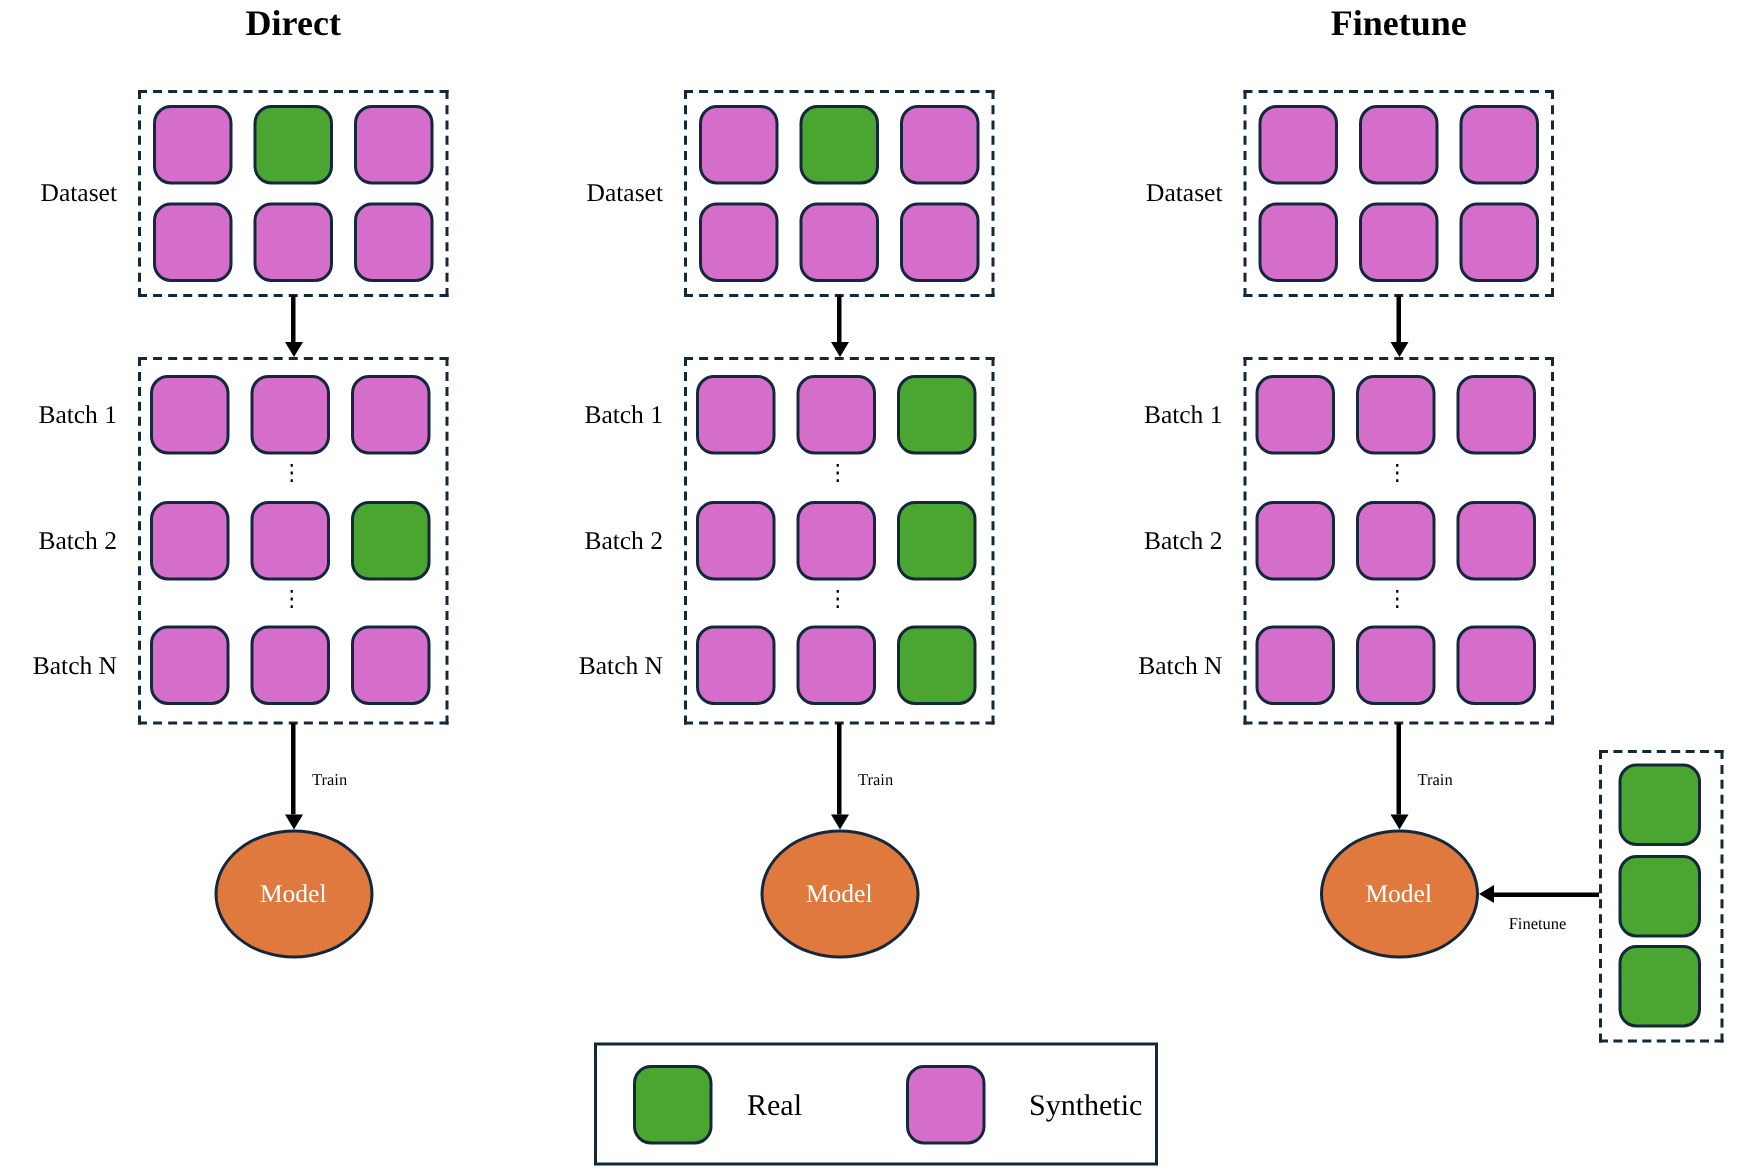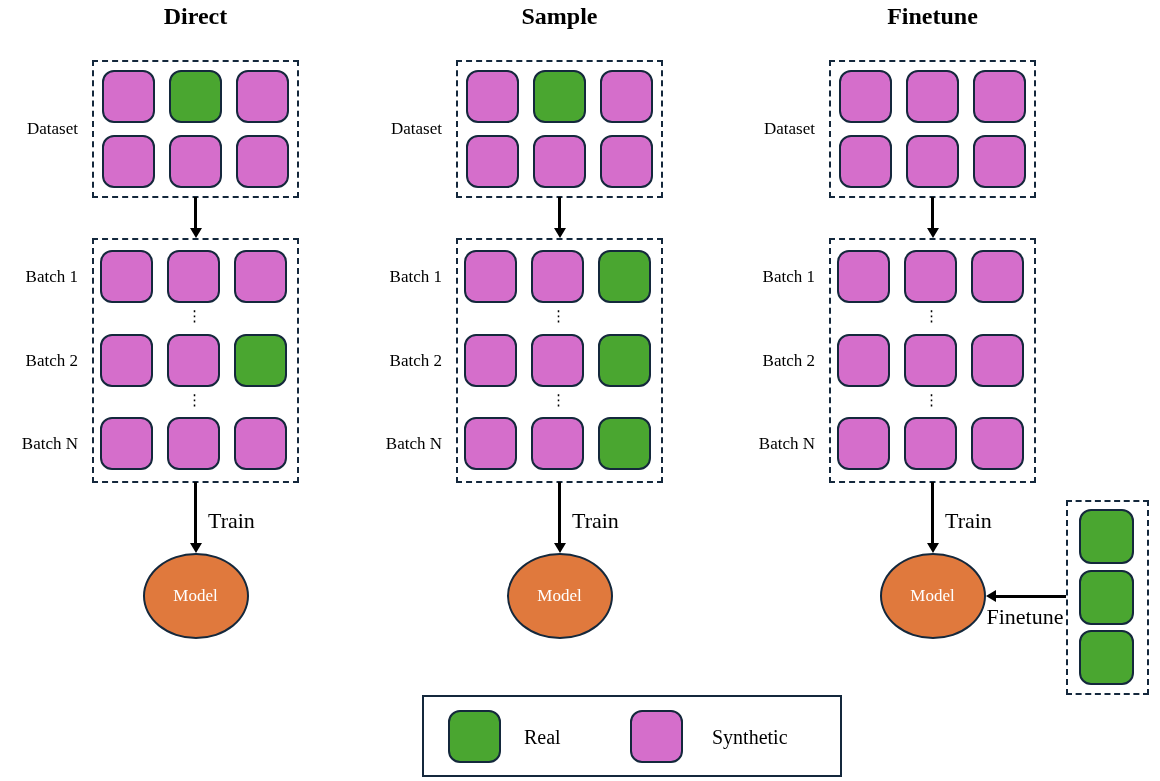--- a/index.html
+++ b/index.html
@@ -22,37 +22,37 @@
   .side-label{position:absolute;left:-104px;width:90px;text-align:right;font-size:17px;line-height:21px;}
   .dataset-label{top:118px;}
   .batch-label-1{top:266px;} .batch-label-2{top:350px;} .batch-label-3{top:433px;}
   .vline{position:absolute;width:2.5px;background:var(--c-arrow);left:102.2px;}
   .arrow1-line{top:197px;height:32px;}
   .arrow2-line{top:482px;height:61px;}
   .tri-down{position:absolute;width:0;height:0;left:97.5px;
             border-left:6px solid transparent;border-right:6px solid transparent;
             border-top:10px solid var(--c-arrow);}
   .arrow1-head{top:228px;} .arrow2-head{top:543px;}
-  .flow-label{position:absolute;font-size:22px;line-height:21px;}
+  .flow-label{position:absolute;font-size:11px;line-height:21px;}
   .train-label{left:116px;top:510px;}
   .model{position:absolute;left:50.5px;top:553px;width:106px;height:86px;border-radius:50%;
          box-sizing:border-box;border:2.5px solid var(--c-border);background:var(--c-model);
          display:flex;align-items:center;justify-content:center;}
   .model span{color:var(--c-model-text);font-size:17px;}
   
   .fin-box{left:237px;top:500px;width:83px;height:195px;}
   .fin-grid{display:flex;flex-direction:column;gap:5.5px;padding:7px 11px;}
   .fin-grid .sq{width:55px;height:55px;}
   .hline{position:absolute;height:2.5px;background:var(--c-arrow);top:595px;left:167px;width:70px;}
   .tri-left{position:absolute;width:0;height:0;left:157px;top:590px;
             border-top:6px solid transparent;border-bottom:6px solid transparent;
             border-right:10px solid var(--c-arrow);}
   .finetune-label{left:146px;top:606px;width:100px;text-align:center;}
   
-  .legend-box{position:absolute;left:422px;top:695px;width:420px;height:82px;
+  .legend-box{position:absolute;left:396px;top:695px;width:376px;height:82px;
               box-sizing:border-box;border:2px solid var(--c-border);background:#fff;}
   .legend-sq{position:absolute;top:13px;width:53px;height:53px;box-sizing:border-box;
              border:2.5px solid var(--c-border);border-radius:12px;}
   .legend-label{position:absolute;top:28px;height:24px;line-height:24px;font-size:20px;}
 </style>
 </head>
 <body>
 
 <div class="canvas">
 
@@ -95,21 +95,20 @@
     </div>
     <div class="vline arrow2-line"></div>
     <div class="tri-down arrow2-head"></div>
     <div class="flow-label train-label">Train</div>
     <div class="model">
       <span>Model</span>
     </div>
   </div>
 
   <div class="column" style="left:456px">
-    <div class="col-title">Sample</div>
     <div class="side-label dataset-label">Dataset</div>
     <div class="dashed-box dataset-box">
       <div class="dataset-grid">
           <div class="sq" style="background: rgb(213, 110, 203);"></div>
           <div class="sq" style="background: rgb(74, 166, 48);"></div>
           <div class="sq" style="background: rgb(213, 110, 203);"></div>
           <div class="sq" style="background: rgb(213, 110, 203);"></div>
           <div class="sq" style="background: rgb(213, 110, 203);"></div>
           <div class="sq" style="background: rgb(213, 110, 203);"></div>
         </div>

